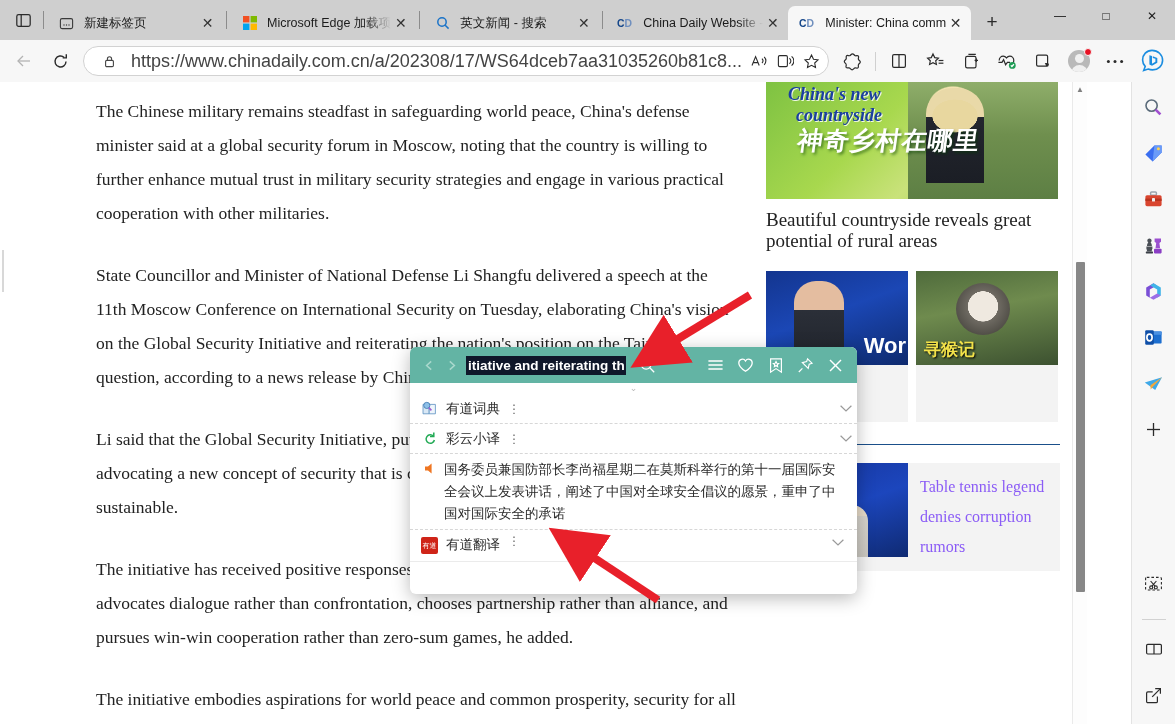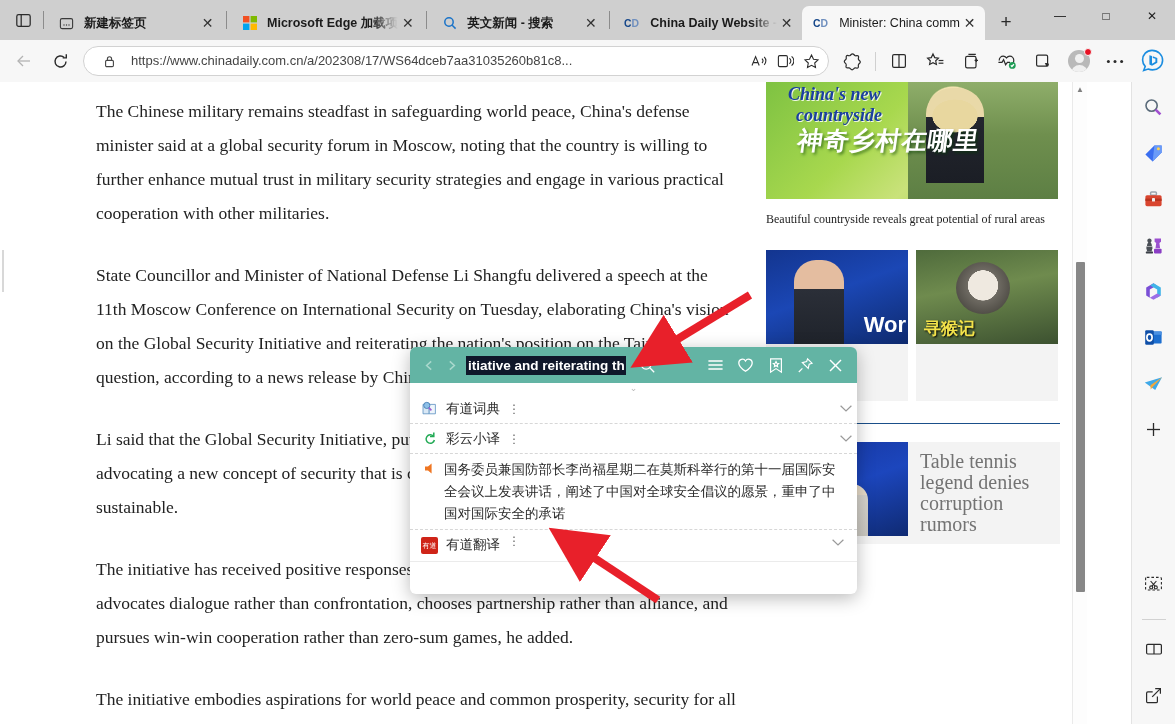--- a/index.html
+++ b/index.html
@@ -36,21 +36,20 @@
     width: 17px; height: 17px; flex: 0 0 17px; margin-right: 9px;
     display: flex; align-items: center; justify-content: center;
   }
   .tab-title {
     font-size: 12.5px; color: #1b1b1b; white-space: nowrap;
     overflow: hidden; flex: 1; line-height: 17px;
   }
   .tab.inactive .tab-title {
     -webkit-mask-image: linear-gradient(to right, #000 80%, transparent 100%);
     mask-image: linear-gradient(to right, #000 80%, transparent 100%);
-    font-weight: bold;
   }
   .tab-close {
     width: 19px; height: 19px; flex: 0 0 19px; display: flex;
     align-items: center; justify-content: center; border-radius: 4px;
     font-size: 14px; color: #333; line-height: 1;
   }
   .newtab-btn {
     width: 30px; height: 30px; margin: 0 0 3px 6px; display: flex;
     align-items: center; justify-content: center; border-radius: 5px;
     font-size: 19px; color: #2b2b2b; font-weight: 300;
@@ -71,21 +70,21 @@
     align-items: center; justify-content: center; border-radius: 5px;
     color: #2b2b2b; margin: 0 2px;
   }
   .tb-btn.disabled { color: #b3b3b3; }
   .addressbar {
     flex: 1; height: 30px; background: #ffffff; border: 1px solid #d2d2d2;
     border-radius: 16px; display: flex; align-items: center;
     padding: 0 4px 0 12px; margin: 0 5px; min-width: 0;
   }
   .url-text {
-    flex: 1; font-size: 13px; color: #444; white-space: nowrap;
+    flex: 1; font-size: 18px; color: #444; white-space: nowrap;
     overflow: hidden; margin-left: 9px; line-height: 20px;
   }
   .addr-icon {
     width: 26px; height: 26px; flex: 0 0 26px; display: flex;
     align-items: center; justify-content: center; border-radius: 13px;
     color: #2b2b2b;
   }
   .tb-sep { width: 1px; height: 19px; background: #d0d0d0; margin: 0 5px; }
   .avatar-wrap { position: relative; width: 32px; height: 32px; margin: 0 2px; }
   .avatar {
@@ -154,21 +153,21 @@
     position: absolute; left: 30px; top: 23px; font-size: 18px; font-weight: bold;
     font-style: italic; color: #1a3fa0; font-family: "Liberation Serif", serif;
     text-shadow: 1px 1px 0 rgba(255,255,255,.85);
   }
   .banner-t3 {
     position: absolute; left: 32px; top: 42px; font-size: 25px; font-weight: bold;
     color: #ffffff; font-family: "DejaVu Sans", sans-serif; letter-spacing: 1px;
     text-shadow: 2px 2px 3px rgba(0,60,0,.55); transform: skewX(-8deg);
   }
   .sb-caption {
-    font-family: "Liberation Serif", serif; font-size: 12px; color: #222;
+    font-family: "Liberation Serif", serif; font-size: 19px; color: #222;
     line-height: 21px; padding: 10px 14px 0 0;
   }
   .tile-row { display: flex; gap: 8px; margin-top: 20px; }
   .tile { width: 142px; background: #f3f3f3; }
   .tile-img { width: 142px; height: 94px; position: relative; overflow: hidden; }
   .tile-img.speaker {
     background: linear-gradient(160deg,#13358f 0%,#1b47b5 45%,#0e2a6e 100%);
   }
   .tile-img.speaker::before {
     content: ""; position: absolute; left: 28px; top: 10px; width: 50px; height: 84px;
@@ -221,22 +220,22 @@
       radial-gradient(circle at 46% 22%, #1f52b5 0 13%, transparent 14%),
       radial-gradient(circle at 70% 30%, #d92b2b 0 14%, transparent 15%),
       radial-gradient(circle at 36% 64%, #e03a3a 0 12%, transparent 13%);
   }
   .li-img.vol::after {
     content: ""; position: absolute; left: 44px; bottom: 0; width: 72px; height: 58px;
     background: linear-gradient(180deg,#2b2119 0 26%, #d73a3a 27%, #c22f2f 100%);
     border-radius: 20px 20px 0 0;
   }
   .li-cap {
-    font-family: "Liberation Serif", serif; font-size: 20px; color: #737373;
-    line-height: 21px; padding: 9px 10px 9px 12px;
+    font-family: "Liberation Serif", serif; font-size: 16px; color: #8b5cf6;
+    line-height: 30px; padding: 9px 10px 9px 12px;
   }
 
   
   .pg-scroll {
     position: absolute; right: 44px; top: 0; width: 15px; height: 642px;
     background: #fdfdfd; border-left: 1px solid #eaeaea;
   }
   .pg-up { position: absolute; top: 3px; left: 3px; font-size: 8px; color: #808080; }
   .pg-thumb {
     position: absolute; left: 3px; top: 180px; width: 9px; height: 330px;

